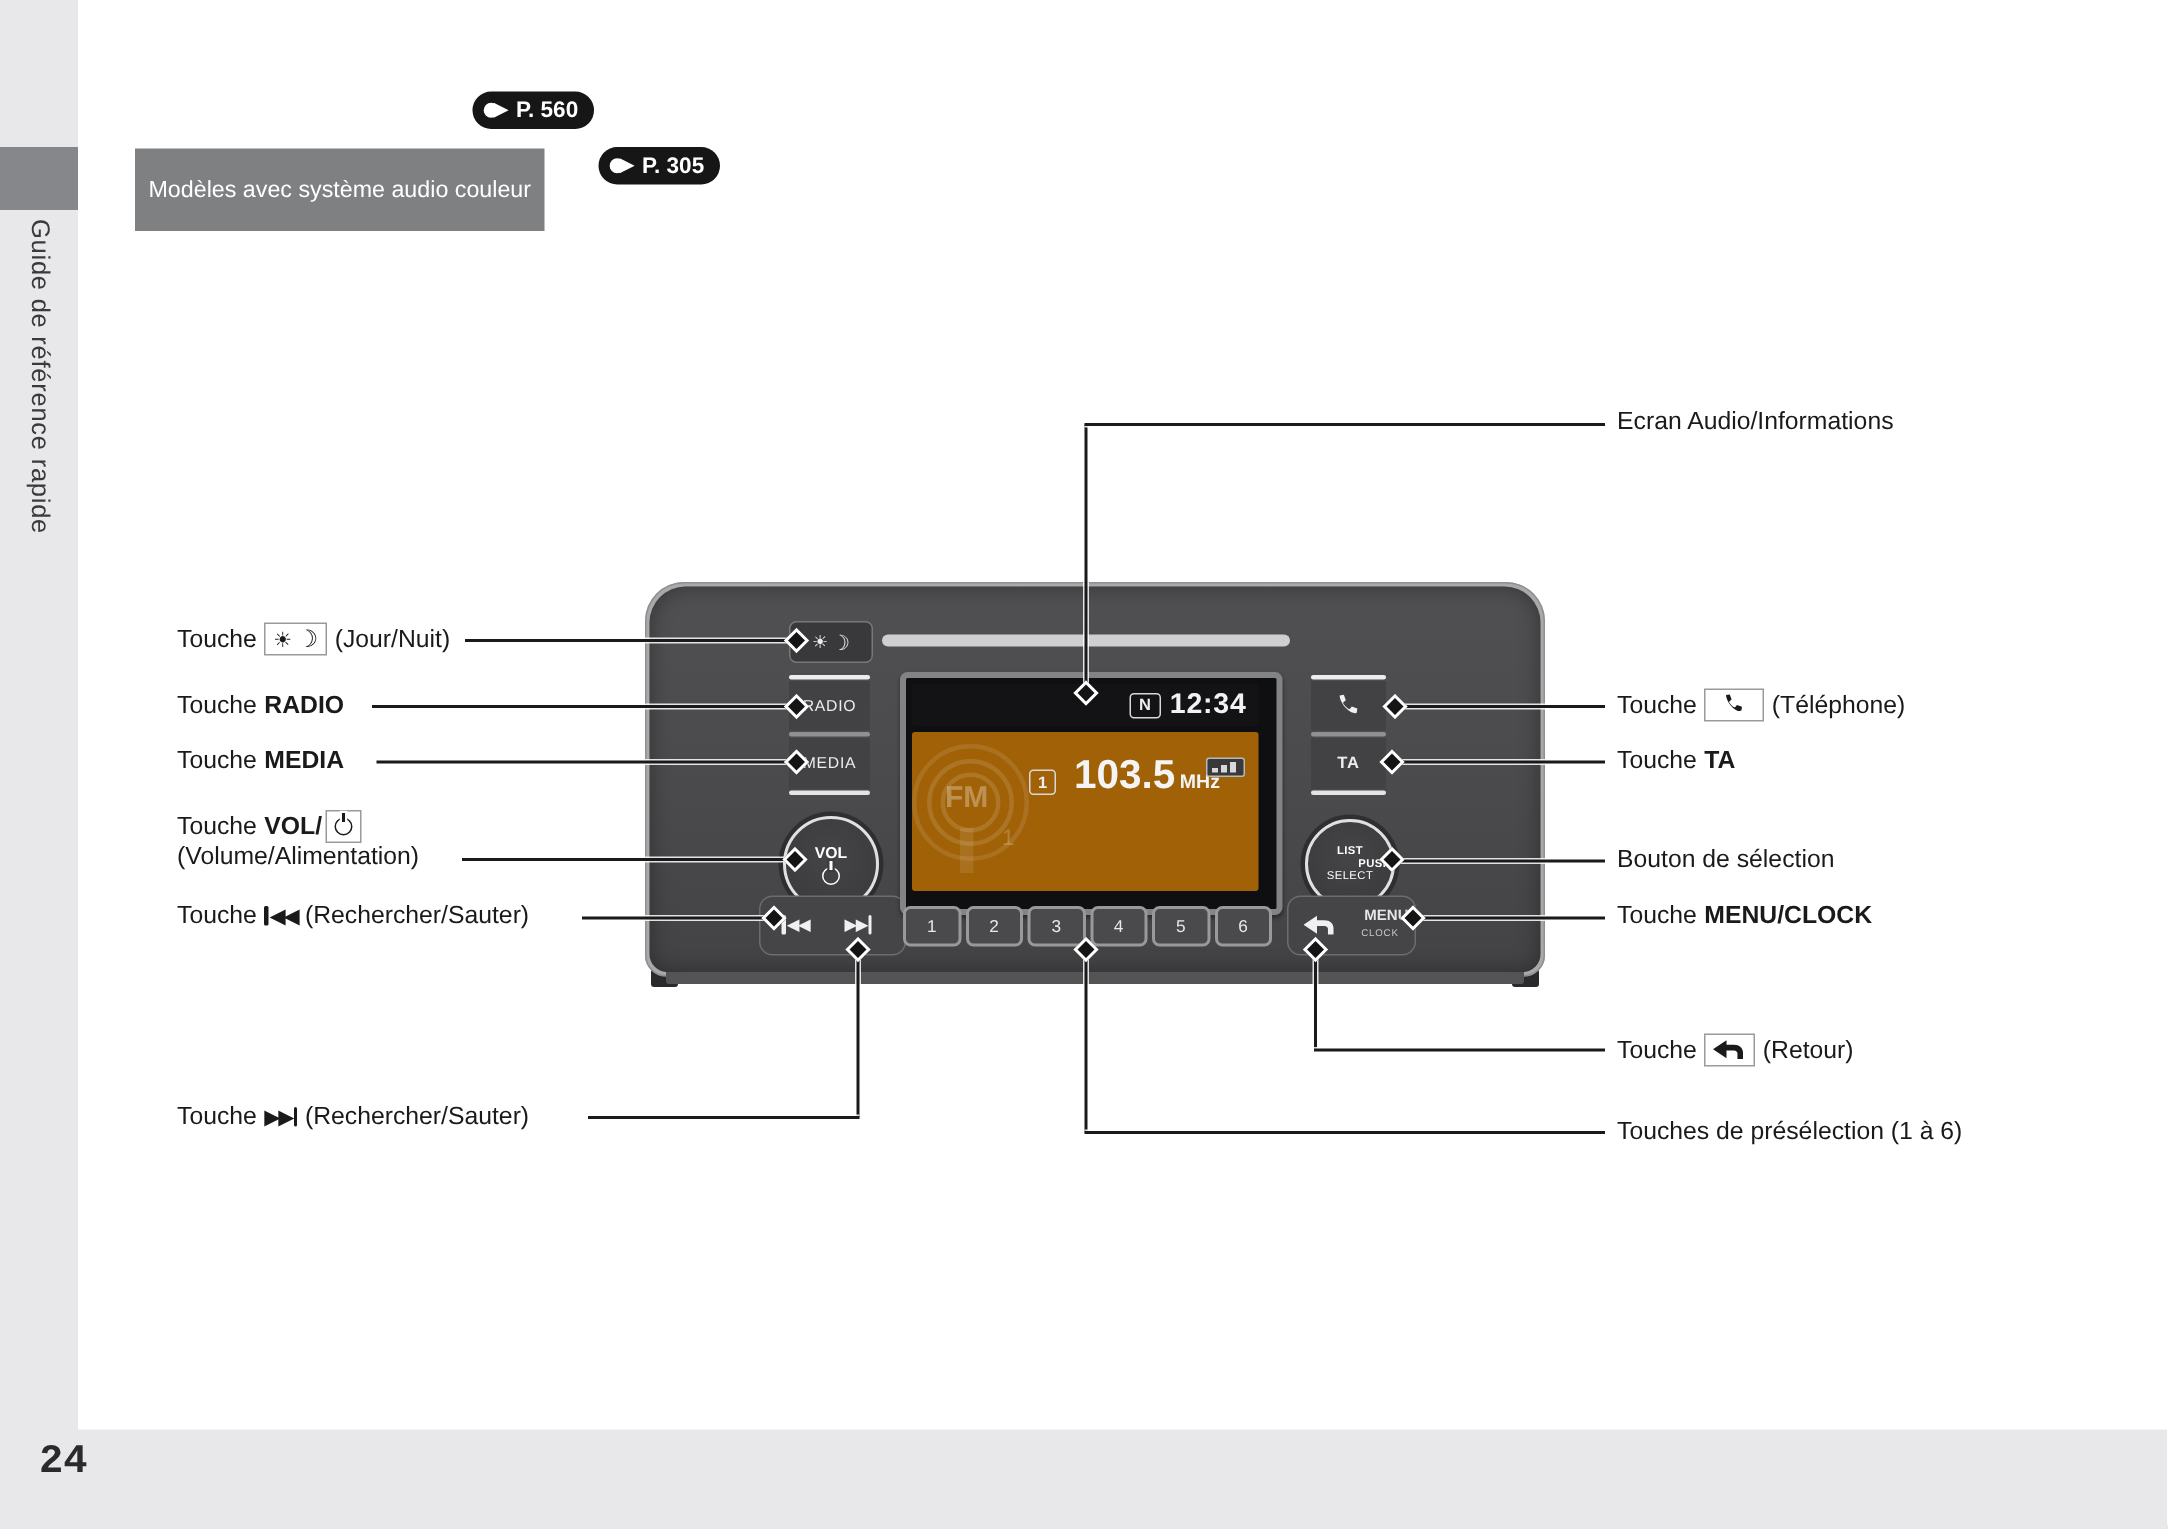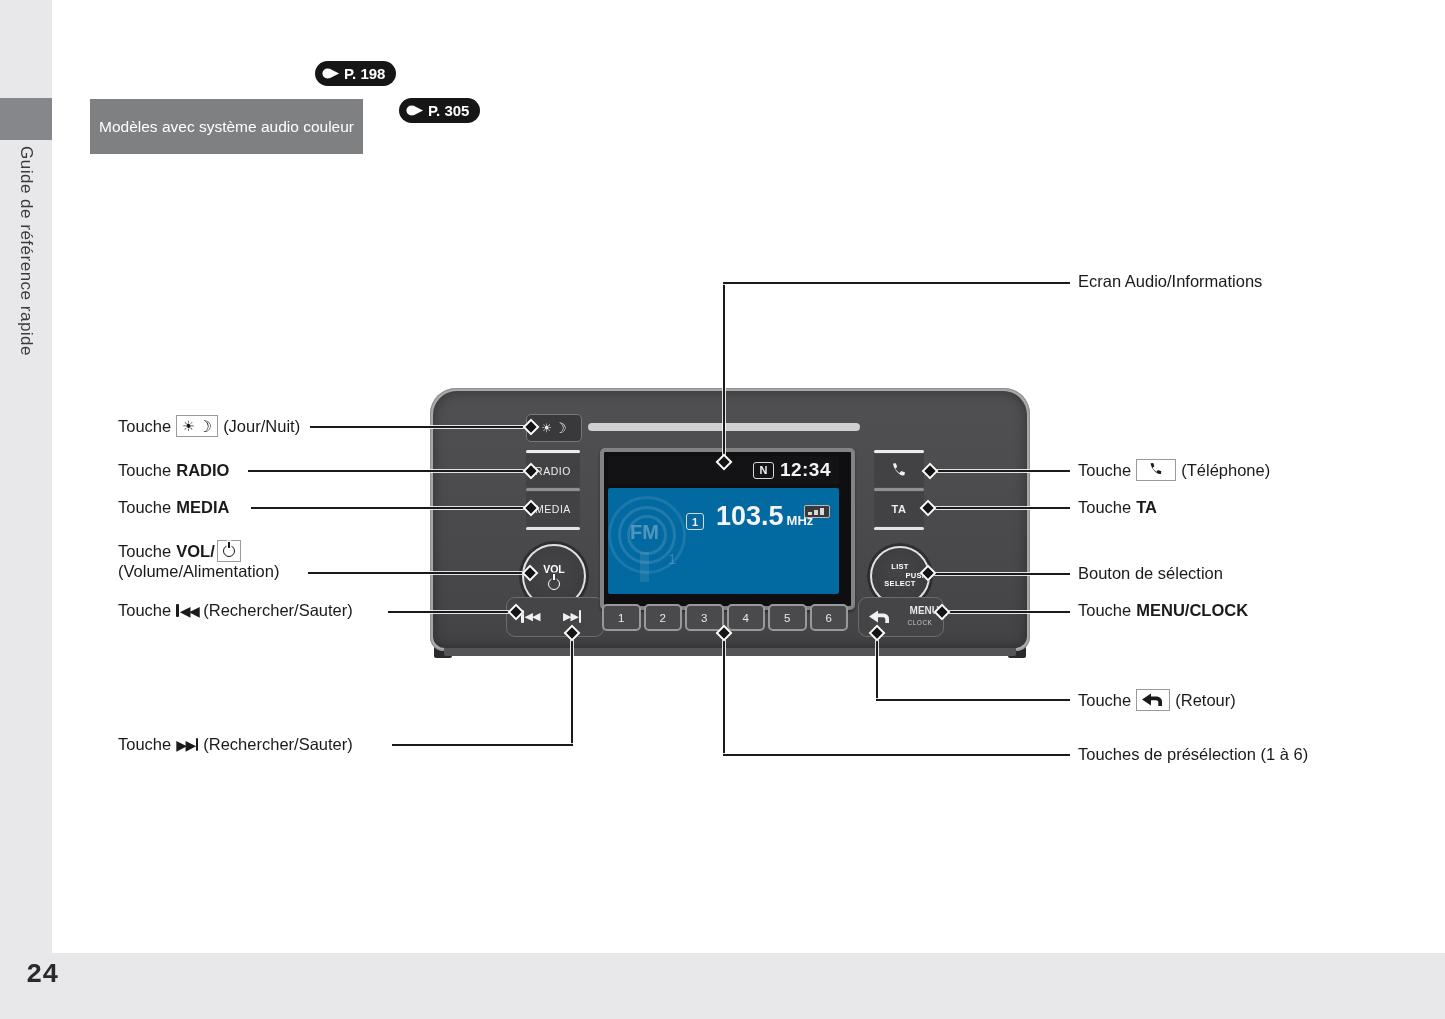--- a/index.html
+++ b/index.html
@@ -35,21 +35,21 @@
   .slot{height:3px;border-radius:1.5px;}
   .vent{left:158px;top:35px;width:272px;height:8px;background:#cfcfd1;border-radius:4px;}
   .knob{border-radius:50%;background:radial-gradient(circle at 50% 42%,#454547,#39393b);
         border:2.5px solid #e0e0e2;box-shadow:0 0 0 3px rgba(0,0,0,.35);
         display:flex;flex-direction:column;align-items:center;justify-content:center;color:#fff;}
   .cluster{background:#454547;border:1px solid #6b6c6e;border-radius:9px;}
   .screen-frame{left:170px;top:60px;width:247px;height:154px;background:#0f0f11;
         border:4px solid #828385;border-radius:5px;box-shadow:0 2px 3px rgba(0,0,0,.4);}
   .scr-status{left:4px;top:4px;width:231px;height:28px;background:#131315;border-radius:2px;
         display:flex;align-items:center;justify-content:flex-end;gap:6px;padding-right:8px;box-sizing:border-box;}
-  .scr-main{left:4px;top:36px;width:231px;height:106px;background:#0369a1;border-radius:2px;overflow:hidden;}
+  .scr-main{left:4px;top:36px;width:231px;height:106px;background:#a16207;border-radius:2px;overflow:hidden;}
   .nbox{border:1.5px solid #d8d8da;border-radius:3px;min-width:19px;height:15px;display:flex;
         align-items:center;justify-content:center;font-size:11px;font-weight:bold;color:#eee;}
   .time{font-size:19px;font-weight:bold;color:#f2f2f4;letter-spacing:.5px;}
   .ring{border-radius:50%;position:absolute;}
   .preset-row{left:172px;top:216px;width:246px;height:27px;display:flex;gap:3px;}
   .preset{flex:1;border:2px solid #98999b;border-radius:5px;background:#4a4a4c;color:#e8e8ea;
         font-size:11.5px;display:flex;align-items:center;justify-content:center;}
   .tris{font-size:10px;letter-spacing:-1px;}
   .bar{display:inline-block;width:2.5px;height:11px;background:currentColor;border-radius:1px;}
 
@@ -79,21 +79,21 @@
   <div class="abs side-text">Guide de référence rapide</div>
   <div class="abs footer"></div>
   <div class="abs pagenum">24</div>
 
   <div class="abs" style="left:315px;top:61px;">
     <span class="pill">
       <svg width="18" height="13" viewBox="0 0 20 14">
         <circle cx="6" cy="7" r="5.5" fill="#fff"></circle>
           <polygon points="8,1.5 19,7 8,12.5" fill="#fff"></polygon>
       </svg>
-      <span>P. 198</span>
+      <span>P. 560</span>
     </span>
   </div>
   <div class="abs model-badge">Modèles avec système audio couleur</div>
   <div class="abs" style="left:399px;top:98px;">
     <span class="pill">
       <svg width="18" height="13" viewBox="0 0 20 14">
         <circle cx="6" cy="7" r="5.5" fill="#fff"></circle>
           <polygon points="8,1.5 19,7 8,12.5" fill="#fff"></polygon>
       </svg>
       <span>P. 305</span>
@@ -176,21 +176,21 @@
         <path fill="#f0f0f2" d="M4.1 2.6 L6.9 2.2 L8.2 5.9 L6.3 7.5 C7.0 9.2 9.0 11.2 10.7 11.9 L12.2 10.0 L15.9 11.3 L15.5 14.1 C15.5 14.1 13.0 15.8 8.6 11.4 C4.2 7.0 4.1 2.6 4.1 2.6 Z"></path>
       </svg>
     </div>
     <div class="abs slot" style="left:444px;top:100px;width:50px;background:#8f9092;"></div>
     <div class="abs rbtn" style="left:444px;top:104px;width:50px;height:34px;font-size:11px;font-weight:bold;letter-spacing:.5px;">TA</div>
     <div class="abs slot" style="left:444px;top:139px;width:50px;background:#e4e4e6;"></div>
 
     <div class="abs knob" style="left:440px;top:158px;width:56px;height:56px;">
       <span style="font-size:7.5px;font-weight:bold;line-height:8.5px;letter-spacing:.3px;">LIST</span>
       <span style="font-size:7.5px;font-weight:bold;line-height:8.5px;letter-spacing:.3px;margin-left:33px;">PUSH</span>
-      <span style="font-size:7.5px;font-weight:bold;line-height:8.5px;letter-spacing:.3px;">SELECT</span>
+      <span style="font-size:7.5px;font-weight:normal;line-height:8.5px;letter-spacing:.3px;">SELECT</span>
     </div>
 
     <div class="abs cluster" style="left:428px;top:209px;width:84px;height:38px;">
       <svg class="abs" style="left:10px;top:12px;" width="22" height="14" viewBox="0 0 22 14">
         <polygon points="0,6.5 9,0.5 9,12.5" fill="#f0f0f2"></polygon>
         <path d="M8 3.5 H14 C17.5 3.5 20 5.7 20 8.7 V13 H16.3 V9.3 C16.3 8.2 15.3 7.3 14 7.3 H8 Z" fill="#f0f0f2"></path>
       </svg>
       <div class="abs" style="left:42px;top:7px;width:38px;text-align:right;font-size:10px;font-weight:bold;color:#e6e6e8;">MENU</div>
       <div class="abs" style="left:42px;top:21px;width:38px;text-align:center;font-size:6.5px;color:#c6c6c8;letter-spacing:.5px;">CLOCK</div>
     </div>

